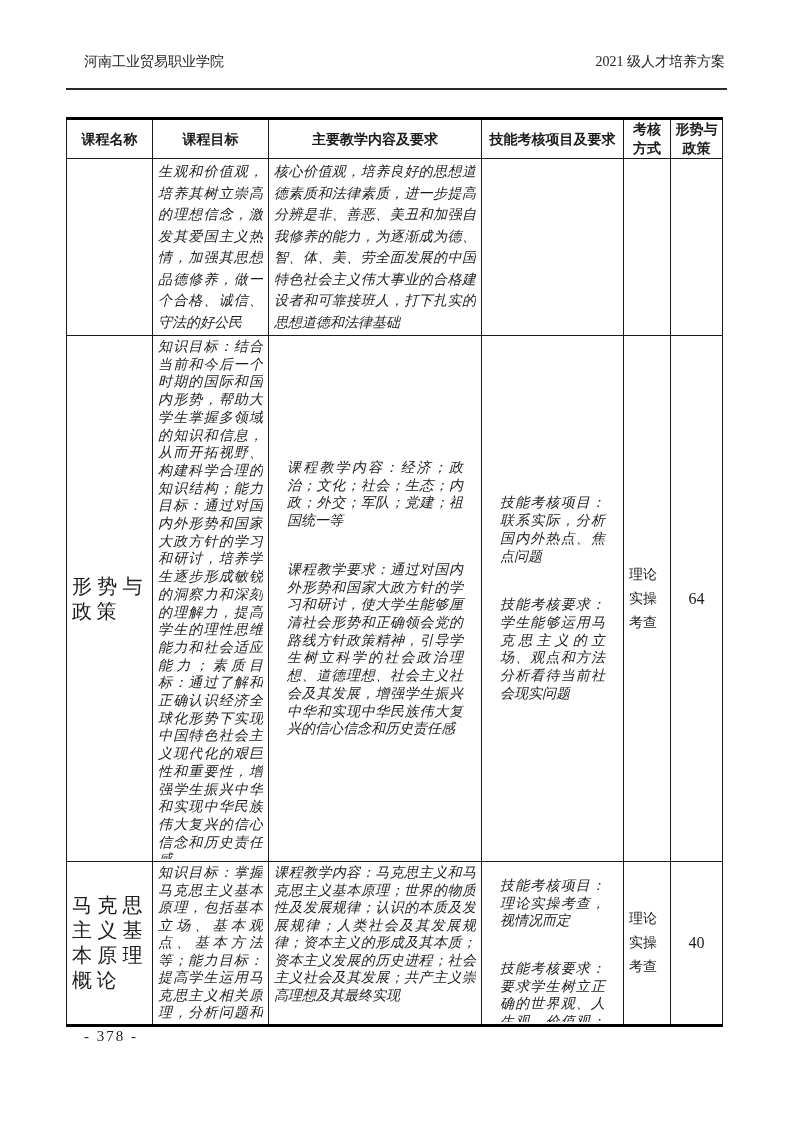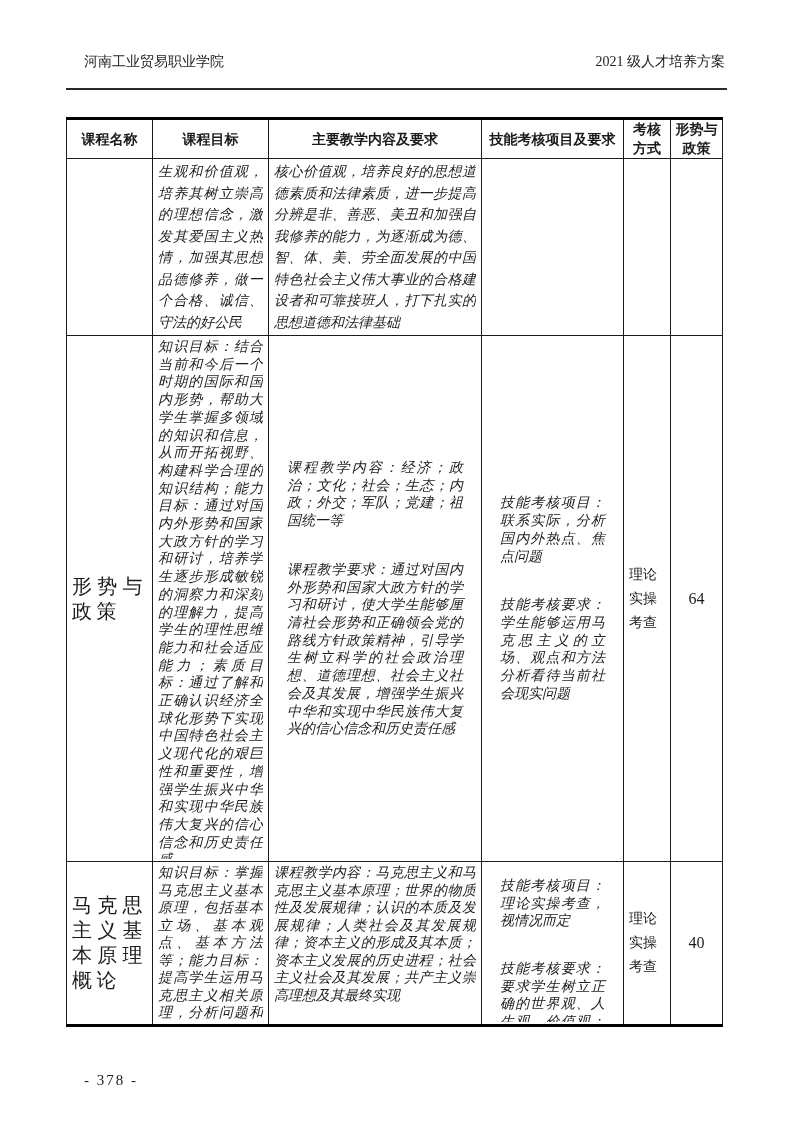--- a/index.html
+++ b/index.html
@@ -55,21 +55,21 @@
   .method-text {
     font-size: 14px; line-height: 24px; text-align: left; word-break: break-all;
   }
   .hours-text { font-size: 16px; text-align: center; }
   p { margin: 13px; }
   .para-gap { margin-top: 18px; }
   .para-gap3 { margin-top: 17.5px; }
 
   .doc-footer {
     position: absolute; left: 84px; top: 1028px;
-    font-size: 15px; letter-spacing: 2px; margin-top: 44px;
+    font-size: 15px; letter-spacing: 2px;
   }
 </style>
 </head>
 <body>
 
 <div class="doc-header">
   <span class="left">河南工业贸易职业学院</span>
   <span class="right">2021 级人才培养方案</span>
 </div>
 

